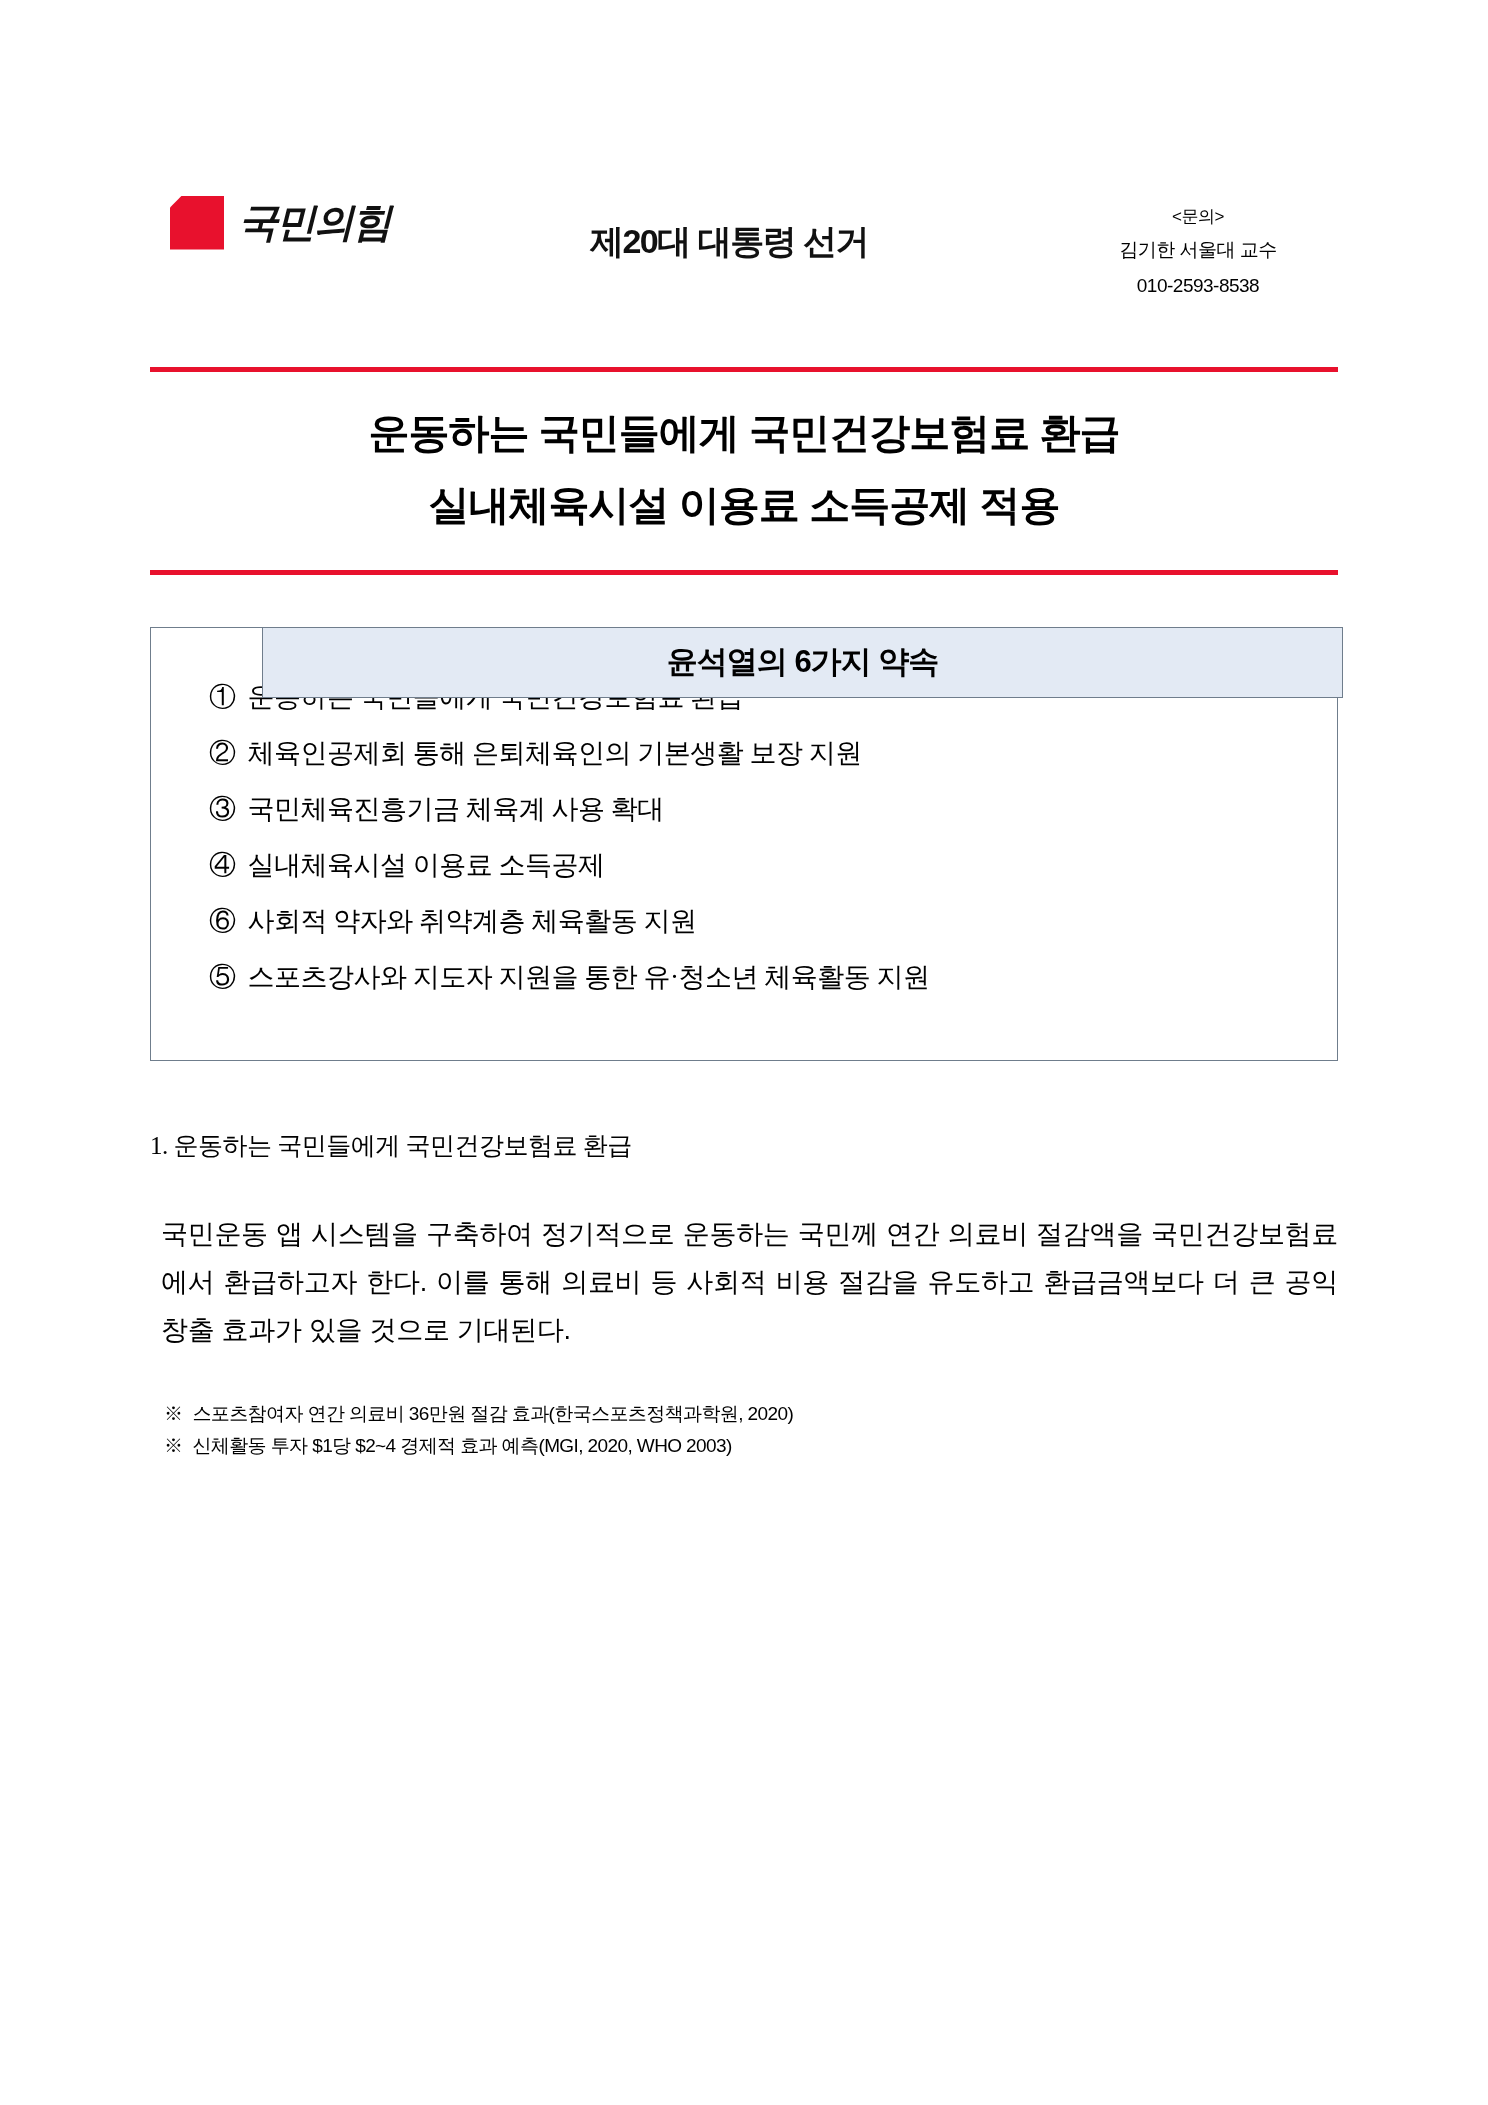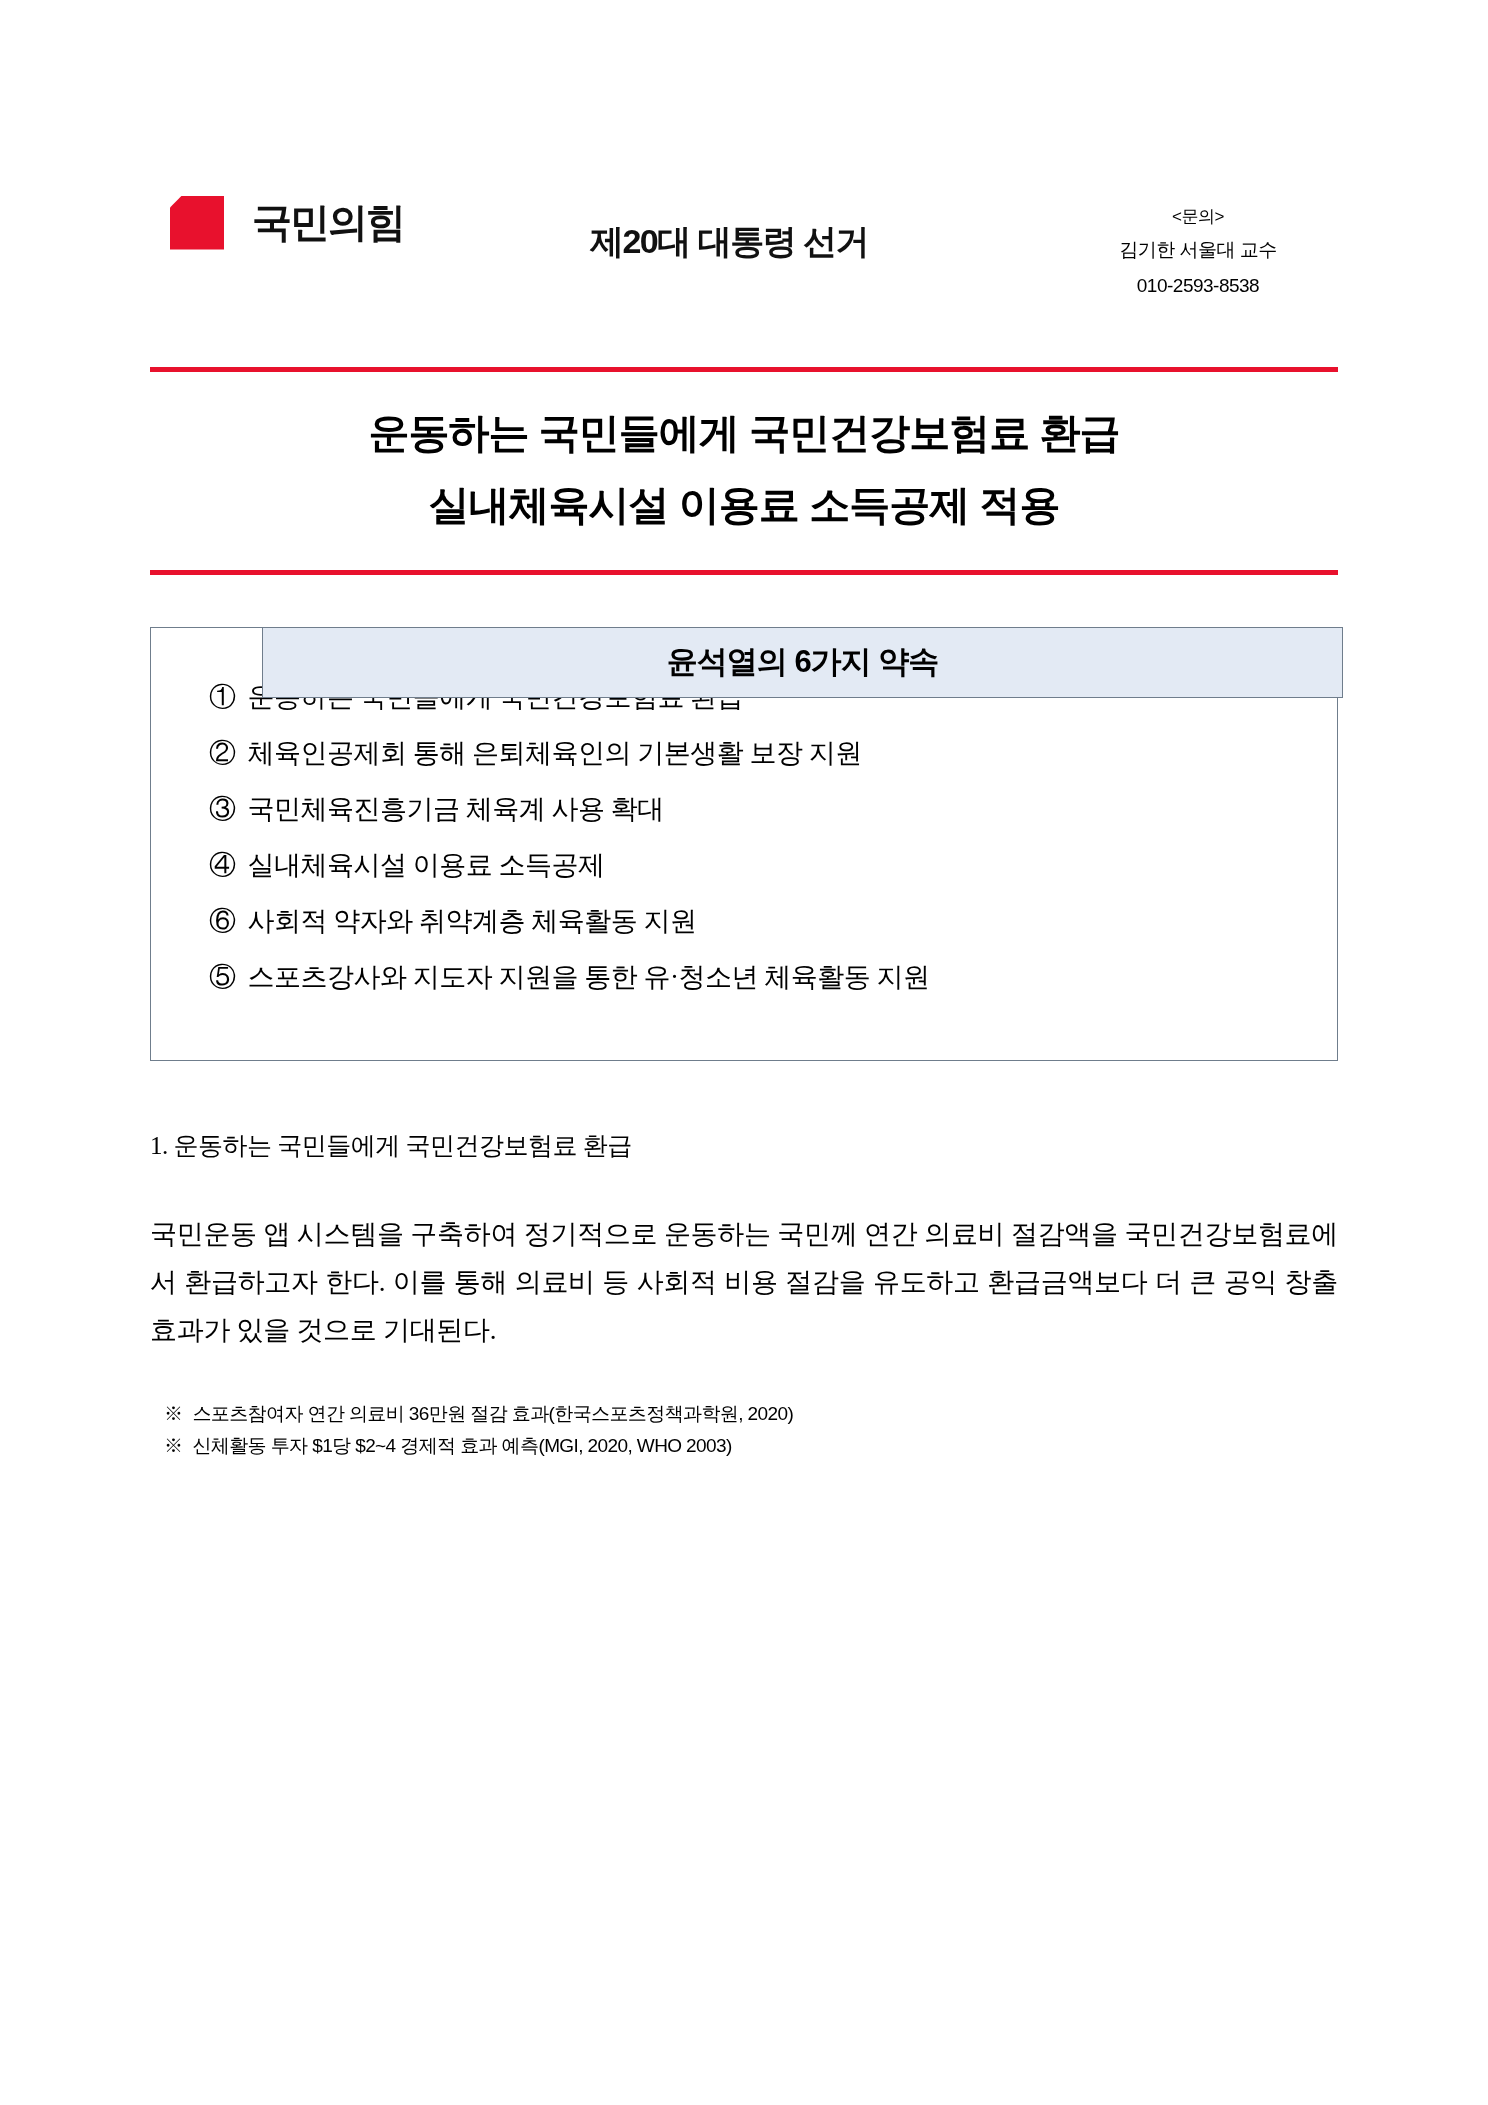--- a/index.html
+++ b/index.html
@@ -27,24 +27,25 @@
   .header {
     display: flex;
     align-items: flex-start;
     justify-content: space-between;
     padding-top: 195px;
     height: 130px;
   }
   .logo-block {
     display: flex;
     align-items: center;
-    gap: 28px;
+    gap: 14px;
     width: 290px;
     padding-left: 20px;
     box-sizing: border-box;
+    font-style: italic;
   }
   .logo-mark {
     width: 54px;
     height: 54px;
     background: #e8112d;
     
     clip-path: polygon(22% 0%, 100% 0%, 100% 100%, 0% 100%, 0% 22%);
   }
   .logo-text {
     font-family: "Liberation Sans", sans-serif;
@@ -144,26 +145,27 @@
 
   
   .section-title {
     margin-top: 68px;
     font-family: "Liberation Serif", serif;
     font-size: 25px;
     letter-spacing: -0.5px;
   }
   .body-text {
     margin-top: 48px;
-    font-family: Liberation Serif, serif;
+    font-family: Liberation Sans, sans-serif;
     font-size: 27px;
     line-height: 1.78;
     letter-spacing: -0.3px;
     text-align: justify;
     text-justify: inter-character;
+    margin-left: 11px;
   }
   .notes {
     margin-top: 44px;
     padding-left: 14px;
   }
   .notes div {
     font-family: "Liberation Sans", sans-serif;
     font-size: 19px;
     letter-spacing: -0.6px;
     line-height: 1.7;

